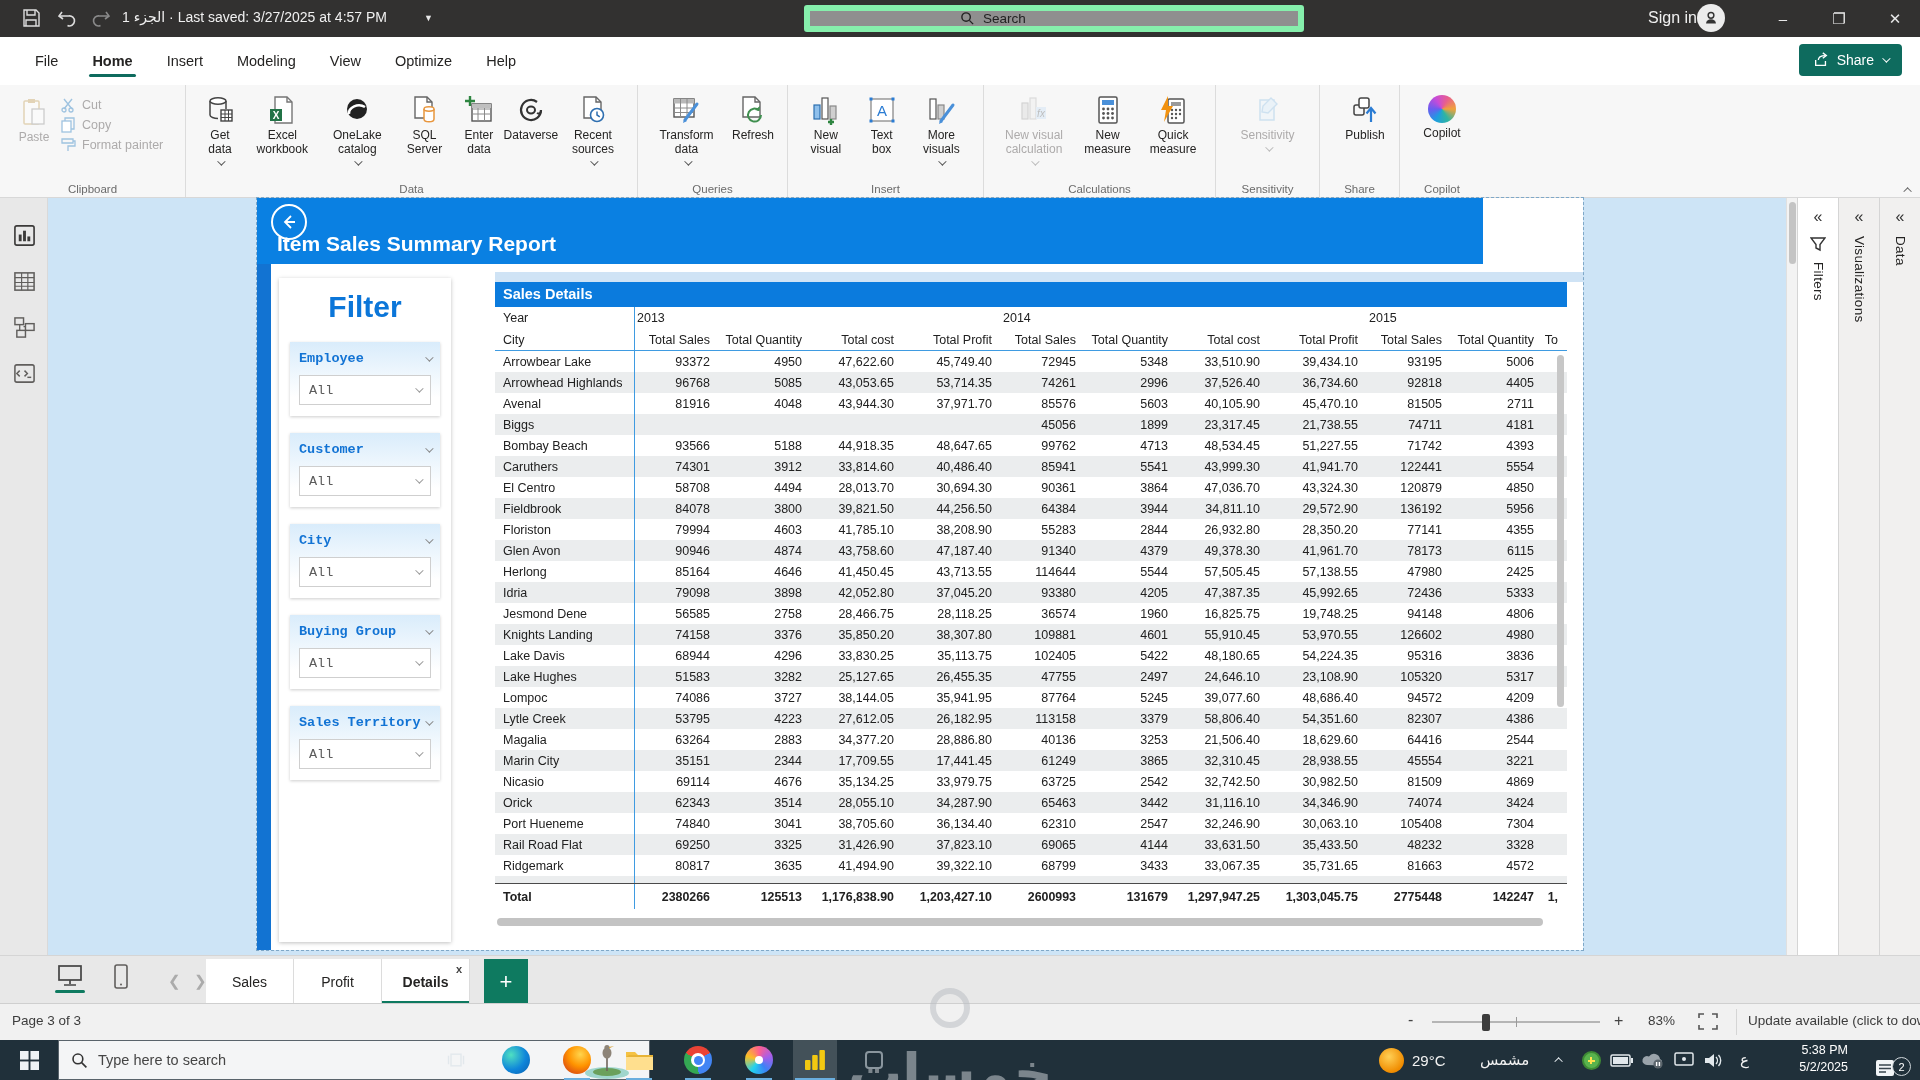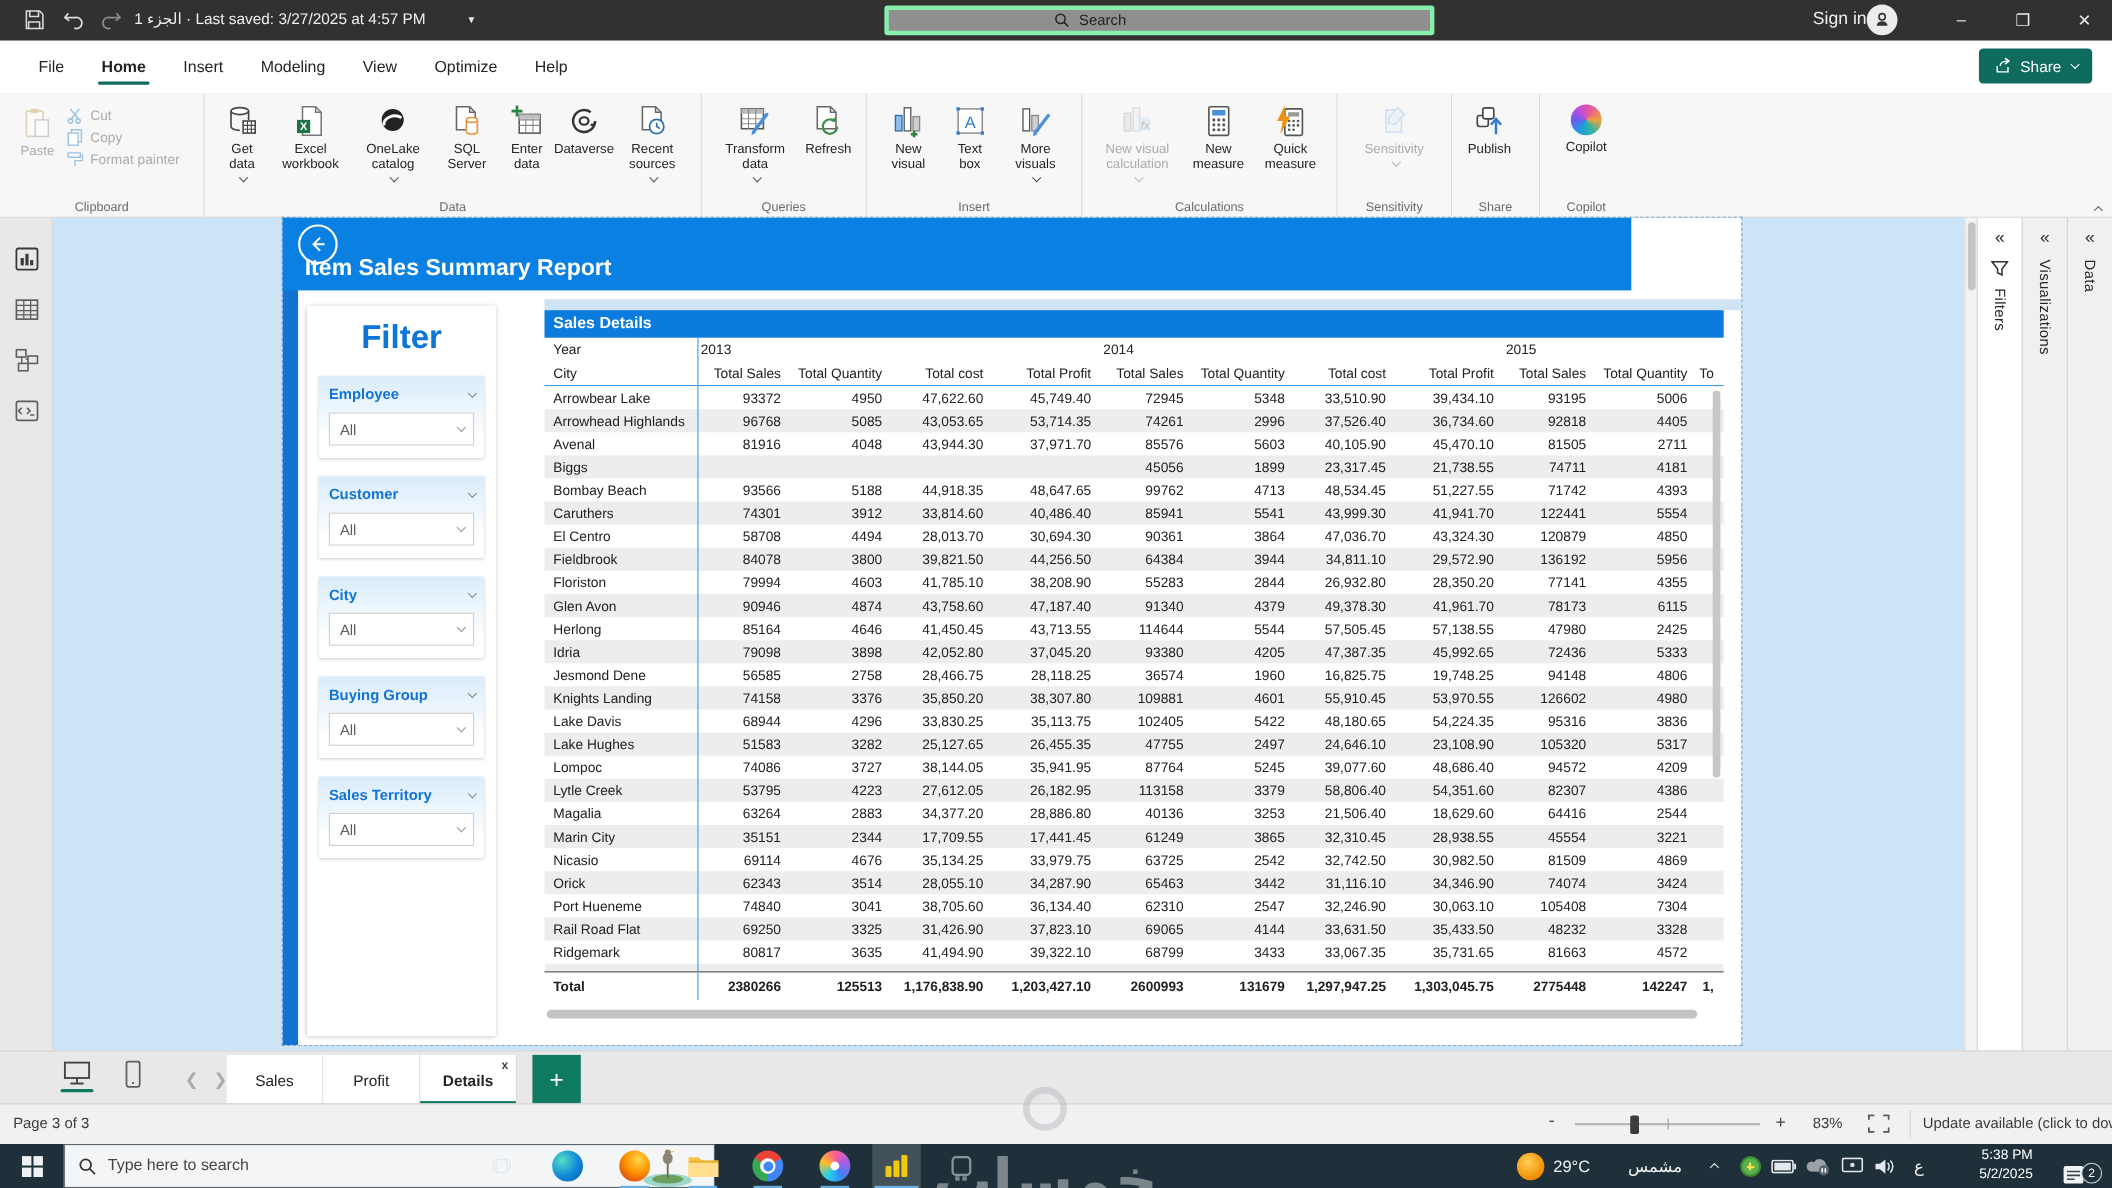--- a/index.html
+++ b/index.html
@@ -5,21 +5,21 @@
   * { margin:0; padding:0; box-sizing:border-box; }
   html,body { width:1920px; height:1080px; overflow:hidden; background:#000; }
   body { font-family:"Liberation Sans","DejaVu Sans",sans-serif; }
   .app { position:relative; width:1920px; height:1080px; background:#cde4f6; overflow:hidden; }
 
   
   .titlebar { position:absolute; left:0; top:0; width:1920px; height:37px; background:#323130; color:#e8e8e8; }
   .tb-ic { position:absolute; top:7px; width:22px; height:22px; }
   .tb-doc { position:absolute; left:122px; top:9px; font-size:14px; color:#f0f0f0; white-space:nowrap; }
   .tb-caret { position:absolute; left:424px; top:13px; font-size:9px; color:#e8e8e8; }
-  .tb-search { position:absolute; left:804px; top:5px; width:500px; height:27px; background:#8f8f8f; border:4px solid #86efac; border-radius:3px; display:flex; align-items:center; gap:8px; padding-left:150px; }
+  .tb-search { position:absolute; left:804px; top:5px; width:500px; height:27px; background:#8f8f8f; border:6px solid #86efac; border-radius:3px; display:flex; align-items:center; gap:8px; padding-left:150px; }
   .tb-search span { font-size:13.5px; color:#222; }
   .signin { position:absolute; left:1648px; top:9px; font-size:16px; color:#f0f0f0; }
   .avatar { position:absolute; left:1697px; top:4px; width:28px; height:28px; border-radius:50%; background:#ececec; display:flex; align-items:center; justify-content:center; }
   .winbtn { position:absolute; top:0; width:46px; height:37px; display:flex; align-items:center; justify-content:center; color:#e8e8e8; font-size:15px; }
 
   
   .menubar { position:absolute; left:0; top:37px; width:1920px; height:48px; background:#ffffff; display:flex; align-items:center; }
   #menu-tabs { display:flex; gap:0; margin-left:18px; }
   .mtab { position:relative; padding:12px 17px; font-size:14.5px; color:#252423; cursor:default; }
   .mtab.active { font-weight:bold; }
@@ -53,21 +53,21 @@
   .canvas-scroll .thumb { position:absolute; left:2px; top:4px; width:7px; height:62px; background:#c4c4c4; border-radius:4px; }
   .page { position:absolute; left:209px; top:0px; width:1326px; height:752px; background:#ffffff; outline:1.5px dashed #7fa8c8; }
   .accent { position:absolute; left:0; top:0; width:14px; height:752px; background:#1273d2; }
   .pg-header { position:absolute; left:0; top:0; width:1226px; height:66px; background:#0a80e2;padding-left:32px; }
   .back-circle { position:absolute; left:14px; top:6px; width:36px; height:36px; border:2.5px solid #fff; border-radius:50%; display:flex; align-items:center; justify-content:center; color:#fff; }
   .pg-title { position:absolute; left:20px; top:34px; font-size:21px; font-weight:bold; color:#fff; }
 
   
   .fcard { position:absolute; left:22px; top:80px; width:172px; height:664px; background:#fff; box-shadow:0 1px 4px rgba(0,0,0,.25); }
   .ftitle { margin-top:12px; text-align:center; font-size:30px; font-weight:bold; color:#0b76d9; }
-  #slicers { padding:18px 11px 16px 11px; }
+  #slicers { padding:18px 11px 16px 11px;font-family:Liberation Mono, monospace; }
   .slicer { background:linear-gradient(180deg,#d9ecfb,#ffffff 75%); box-shadow:0 1px 3px rgba(0,0,0,.2); padding:9px 9px 11px 9px; margin-bottom:17px; }
   .sl-head { display:flex; align-items:center; justify-content:space-between; }
   .sl-label { font-size:13.5px; font-weight:bold; color:#1273d4; }
   .sl-head .chev { color:#888; }
   .sl-box { margin-top:9px; height:30px; background:#fff; border:1px solid #cfcfcf; display:flex; align-items:center; justify-content:space-between; padding:0 9px; }
   .sl-val { font-size:13.5px; color:#5c5c5c; }
   .sl-box .chev { color:#999; }
 
   
   .tablev { position:absolute; left:238px; top:74px; width:1090px; height:658px; }
@@ -417,21 +417,21 @@
         <svg width="30" height="30" viewBox="0 0 30 30">
             <rect x="7" y="5" width="14" height="20" fill="#eaf4fb" stroke="#9ec8e8" stroke-width="1.5"></rect>
             <path d="M18 3l6 6-9 9-6-1 1-6z" fill="#dcEDFa" stroke="#9ec8e8" stroke-width="1.4"></path>
           </svg>
         <span class="rlbl">Sensitivity</span>
         <span class="chev"></span>
       </div>
       <div class="rcap">Sensitivity</div>
     </div>
 
-    <div class="rgroup" style="width:80px; justify-content:flex-start">
+    <div class="rgroup" style="width:80px; justify-content:flex-end">
       <div class="rbtn">
         <svg width="30" height="30" viewBox="0 0 30 30">
             <rect x="4" y="10" width="10" height="10" rx="2" fill="none" stroke="#444" stroke-width="1.5"></rect>
             <rect x="9" y="3" width="10" height="10" rx="2" fill="#fff" stroke="#444" stroke-width="1.5"></rect>
             <path d="M21 27V14" stroke="#2b7cd3" stroke-width="2.2"></path>
             <path d="M16.5 18.5L21 13l4.5 5.5" fill="none" stroke="#2b7cd3" stroke-width="2.2"></path>
           </svg>
         <span class="rlbl">Publish</span>
       </div>
       <div class="rcap">Share</div>

